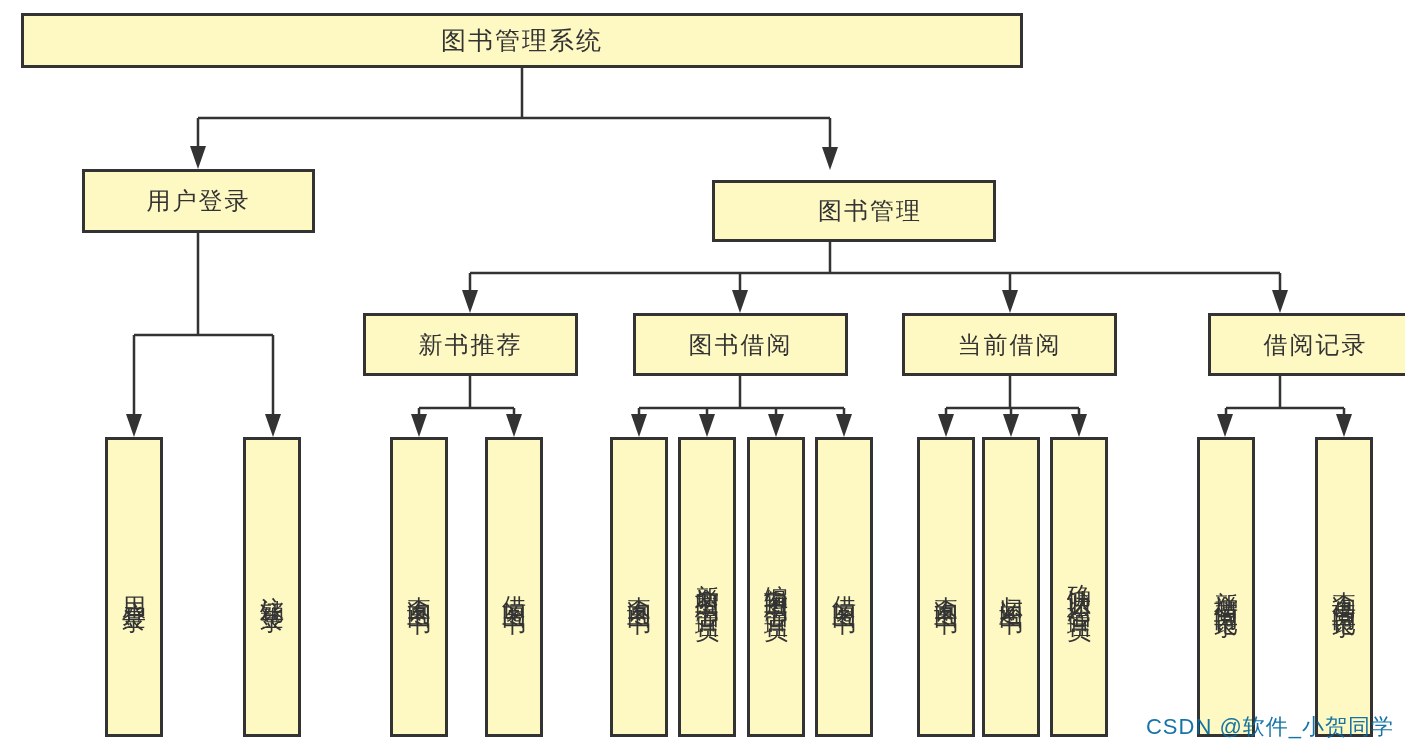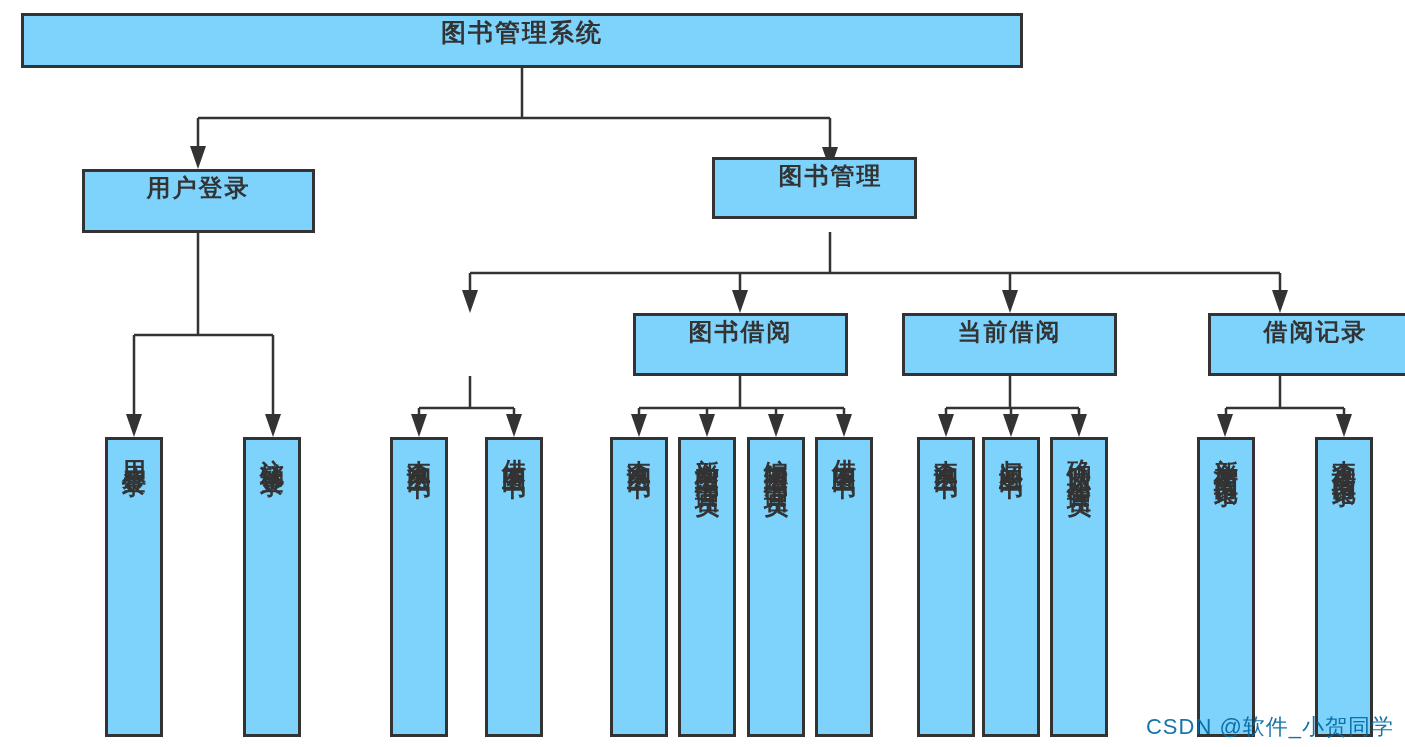--- a/index.html
+++ b/index.html
@@ -17,26 +17,26 @@
   }
   .wires {
     position: absolute;
     inset: 0;
     z-index: 1;
   }
   .node {
     position: absolute;
     box-sizing: border-box;
     border: 3px solid #333333;
-    background: #7dd3fc;
+    background: #fef9c3;
     color: #333333;
     display: flex;
+    align-items: center;
     justify-content: center;
     z-index: 2;
-    font-weight: bold;
   }
   .hbox span {
     font-size: 24px;
     letter-spacing: 2px;
     white-space: nowrap;
     color: #333333;
   }
   .hbox.title span {
     font-size: 25px;
   }
@@ -105,24 +105,27 @@
     </g>
   </svg>
 
   <div class="node hbox title" style="left:21px; top:13px; width:1002px; height:55px;">
     <span>图书管理系统</span>
   </div>
 
   <div class="node hbox" style="left:82px; top:169px; width:233px; height:64px;">
     <span>用户登录</span>
   </div>
-  <div class="node hbox" style="left:712px; top:157px; width:205px; height:62px;padding-left:32px;">
+  <div class="node hbox" style="left:712px; top:180px; width:284px; height:62px;padding-left:32px;">
     <span>图书管理</span>
   </div>
 
+  <div class="node hbox" style="left:363px; top:313px; width:215px; height:63px;">
+    <span>新书推荐</span>
+  </div>
   <div class="node hbox" style="left:902px; top:313px; width:215px; height:63px;">
     <span>当前借阅</span>
   </div>
   <div class="node hbox" style="left:633px; top:313px; width:215px; height:63px;">
     <span>图书借阅</span>
   </div>
   <div class="node hbox" style="left:1172px; top:313px; width:215px; height:63px;margin-left:36px;">
     <span>借阅记录</span>
   </div>
 

